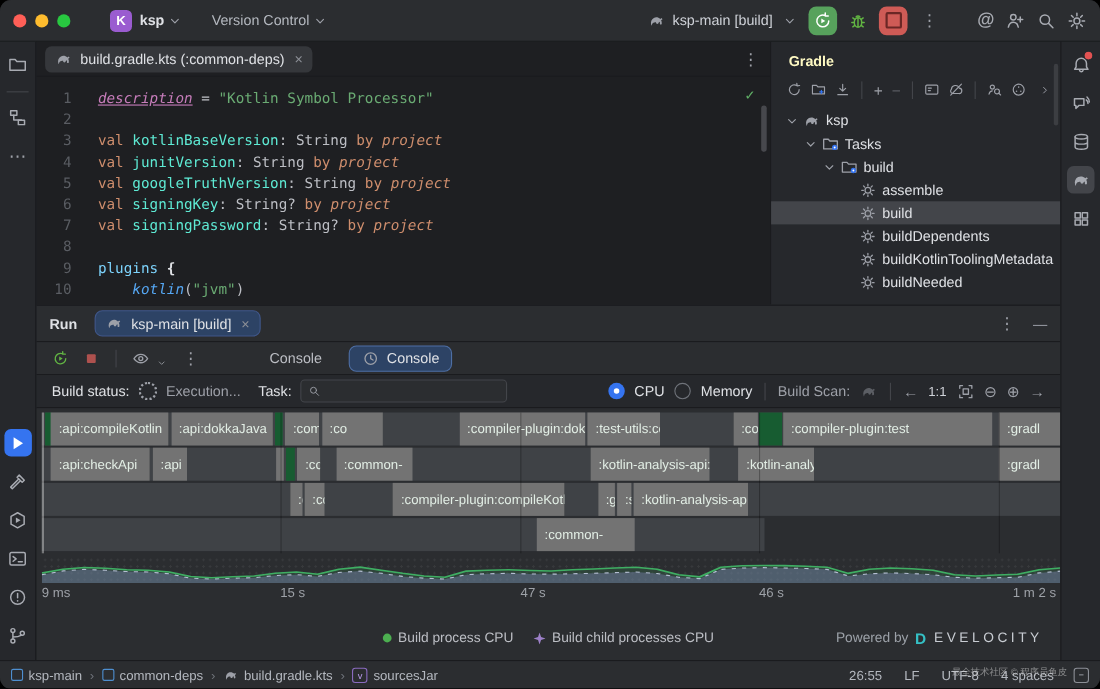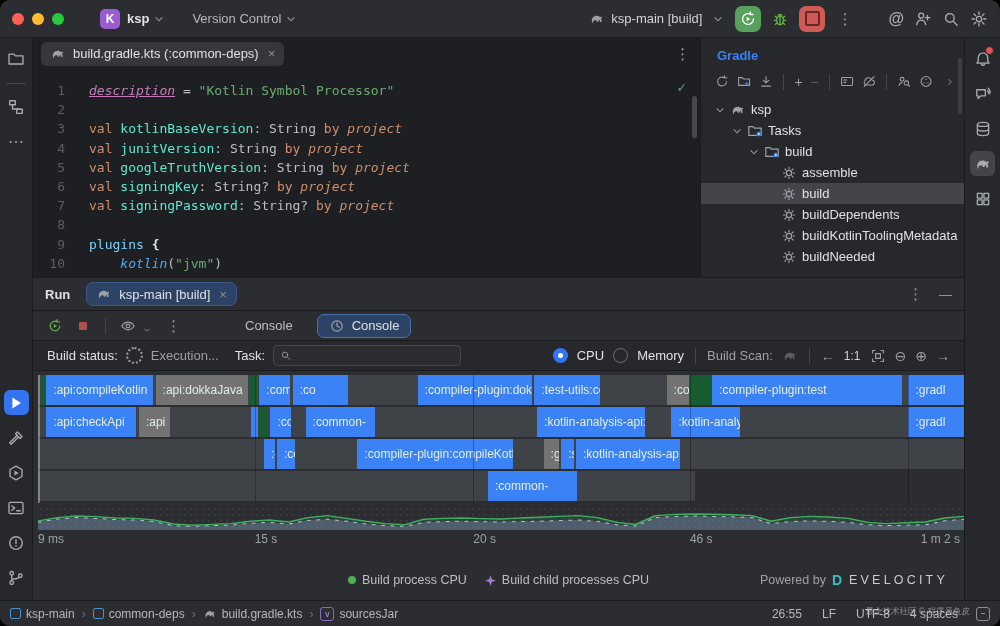--- a/index.html
+++ b/index.html
@@ -54,21 +54,21 @@
   .ct{white-space:pre;}
   .tk.pl{color:#bcbec4}.tk.kw{color:#cf8e6d}.tk.ki{color:#cf8e6d;font-style:italic}
   .tk.st{color:#6aab73}.tk.pr{color:#5eead4}
   .tk.pu{color:#c77dbb;font-style:italic;text-decoration:underline;}
   .tk.fn{color:#7dd3fc}.tk.br{color:#dfe1e5;font-weight:bold}.tk.kf{color:#56a8f5;font-style:italic}
   #insp-check{position:absolute;top:8px;right:14px;color:#5fad65;font-size:14px;font-weight:bold;}
   #ed-scroll{position:absolute;right:3px;top:26px;width:5px;height:42px;border-radius:3px;background:#55575c;opacity:.75;}
 
   
   #gradle{position:absolute;left:700px;top:38px;width:264px;height:239px;background:#26282c;border-left:1px solid #1a1b1e;box-sizing:border-box;}
-  #gradle-title{padding:10px 0 4px 16px;color:#3b82f6;font-weight:600;}
+  #gradle-title{padding:10px 0 4px 16px;color:#fef9c3;font-weight:600;}
   #gradle-toolbar{display:flex;align-items:center;gap:8px;padding:6px 8px 7px 14px;}
   #gradle-toolbar .ico16{width:17px;height:17px;}
   .vsep{width:1px;height:16px;background:#43454a;margin:0 2px;flex:none;}
   .dim{opacity:.45;}
   #gradle-tree{padding-top:2px;position:relative;}
   .tree-row{height:21px;display:flex;align-items:center;color:#dfe1e5;}
   .tree-row.sel{background:#43454a;}
   .tree-chev{width:14px;height:14px;color:#9da0a8;flex:none;display:inline-flex;}
   .tree-ico{width:16px;height:16px;color:#9da0a8;flex:none;display:inline-flex;margin:0 5px 0 3px;}
   #gr-scroll{position:absolute;right:2px;top:20px;width:4px;height:56px;border-radius:2px;background:#4b4d52;opacity:.6;}
@@ -99,21 +99,21 @@
   .radio.on::after{content:"";position:absolute;left:5px;top:5px;width:5px;height:5px;border-radius:50%;background:#fff;}
   .radio.off{border:1.6px solid #6f737a;}
   .nav-glyph{color:#9da0a8;font-size:14px;}
   .ratio{color:#cfd2d8;font-size:12px;}
 
   
   #chart{position:absolute;left:0;right:0;top:94px;bottom:0;background:#2b2d30;}
   #tl-wrap{position:absolute;left:5px;right:0;top:3px;height:128px;}
   .tl-row{position:relative;height:30px;margin-bottom:2px;background:#3f4246;}
   .tl-bar{position:absolute;top:0;bottom:0;overflow:hidden;white-space:nowrap;display:flex;align-items:center;box-sizing:border-box;}
-  .tl-bar.m{background:#3b82f6}.tl-bar.l{background:#737373}.tl-bar.d{background:#175c31}
+  .tl-bar.m{background:#737373}.tl-bar.l{background:#737373}.tl-bar.d{background:#175c31}
   .tl-label{color:#e2eee5;font-size:12px;padding-left:7px;}
   #tl-grid{position:absolute;left:5px;right:0;top:3px;height:128px;pointer-events:none;}
   .gline{position:absolute;top:0;bottom:0;width:1px;background:rgba(0,0,0,.28);}
   .gline.zero{background:rgba(255,255,255,.35);width:2px;}
   #spark{position:absolute;left:5px;right:0;top:134px;height:24px;
          background-image:radial-gradient(rgba(255,255,255,.06) 1px,transparent 1px);background-size:6px 6px;}
   #spark svg{display:block;width:100%;height:24px;}
   #axis{position:absolute;left:5px;right:0;top:160px;height:16px;}
   .tick{position:absolute;top:0;color:#9ea2a8;font-size:12px;white-space:nowrap;}
   #legend-row{position:absolute;left:0;right:0;bottom:0;height:40px;display:flex;align-items:center;justify-content:center;gap:18px;}
@@ -744,21 +744,21 @@
           <svg viewBox="0 0 490 24" preserveAspectRatio="none">
             <polygon points="0,24 0.0,16.4 10.2,13.0 20.4,11.6 30.6,12.4 40.8,13.6 51.0,14.0 61.3,15.6 71.5,19.6 81.7,20.4 91.9,19.6 102.1,19.2 112.3,17.2 122.5,16.4 132.7,18.0 142.9,14.4 153.1,13.2 163.3,15.2 173.5,18.0 183.8,19.6 194.0,20.4 204.2,16.4 214.4,15.6 224.6,15.2 234.8,15.8 245.0,16.0 255.2,15.6 265.4,15.2 275.6,14.6 285.8,14.0 296.0,15.4 306.3,18.8 316.5,20.0 326.7,11.6 336.9,10.4 347.1,10.0 357.3,10.4 367.5,10.8 377.7,11.6 387.9,17.6 398.1,15.6 408.3,14.8 418.5,15.4 428.8,16.4 439.0,18.8 449.2,19.6 459.4,19.2 469.6,18.8 479.8,14.8 490.0,13.2 490,24" fill="rgba(125,110,175,0.5)" stroke="none"></polygon>
             <polyline points="0.0,16.4 10.2,13.0 20.4,11.6 30.6,12.4 40.8,13.6 51.0,14.0 61.3,15.6 71.5,19.6 81.7,20.4 91.9,19.6 102.1,19.2 112.3,17.2 122.5,16.4 132.7,18.0 142.9,14.4 153.1,13.2 163.3,15.2 173.5,18.0 183.8,19.6 194.0,20.4 204.2,16.4 214.4,15.6 224.6,15.2 234.8,15.8 245.0,16.0 255.2,15.6 265.4,15.2 275.6,14.6 285.8,14.0 296.0,15.4 306.3,18.8 316.5,20.0 326.7,11.6 336.9,10.4 347.1,10.0 357.3,10.4 367.5,10.8 377.7,11.6 387.9,17.6 398.1,15.6 408.3,14.8 418.5,15.4 428.8,16.4 439.0,18.8 449.2,19.6 459.4,19.2 469.6,18.8 479.8,14.8 490.0,13.2" fill="none" stroke="#cfc3ea" stroke-width="1" stroke-dasharray="2 3"></polyline>
             <polygon points="0,24 0.0,15.0 10.2,11.6 20.4,10.0 30.6,10.6 40.8,12.0 51.0,12.4 61.3,14.0 71.5,18.0 81.7,19.2 91.9,18.4 102.1,17.6 112.3,15.2 122.5,14.0 132.7,16.0 142.9,11.6 153.1,9.6 163.3,12.4 173.5,15.2 183.8,17.6 194.0,18.8 204.2,13.2 214.4,12.4 224.6,12.0 234.8,12.6 245.0,13.0 255.2,12.0 265.4,11.2 275.6,10.4 285.8,9.6 296.0,11.6 306.3,16.4 316.5,18.4 326.7,9.6 336.9,8.4 347.1,8.0 357.3,8.2 367.5,8.8 377.7,9.6 387.9,15.2 398.1,11.6 408.3,10.4 418.5,11.0 428.8,12.4 439.0,16.4 449.2,17.6 459.4,16.8 469.6,16.0 479.8,12.0 490.0,10.4 490,24" fill="rgba(63,174,99,0.18)" stroke="none"></polygon>
             <polyline points="0.0,15.0 10.2,11.6 20.4,10.0 30.6,10.6 40.8,12.0 51.0,12.4 61.3,14.0 71.5,18.0 81.7,19.2 91.9,18.4 102.1,17.6 112.3,15.2 122.5,14.0 132.7,16.0 142.9,11.6 153.1,9.6 163.3,12.4 173.5,15.2 183.8,17.6 194.0,18.8 204.2,13.2 214.4,12.4 224.6,12.0 234.8,12.6 245.0,13.0 255.2,12.0 265.4,11.2 275.6,10.4 285.8,9.6 296.0,11.6 306.3,16.4 316.5,18.4 326.7,9.6 336.9,8.4 347.1,8.0 357.3,8.2 367.5,8.8 377.7,9.6 387.9,15.2 398.1,11.6 408.3,10.4 418.5,11.0 428.8,12.4 439.0,16.4 449.2,17.6 459.4,16.8 469.6,16.0 479.8,12.0 490.0,10.4" fill="none" stroke="#3fae63" stroke-width="1.4"></polyline>
           </svg>
         </div>
       <div id="axis">
           <span class="tick" style="left: 0%;">9 ms</span>
           <span class="tick" style="left: 23.4%;">15 s</span>
-          <span class="tick" style="left: 47%;">20 s</span>
+          <span class="tick" style="left: 47%;">47 s</span>
           <span class="tick" style="left: 70.4%;">46 s</span>
           <span class="tick" style="left: auto; right: 4px;">1 m 2 s</span>
         </div>
       <div id="legend-row">
           <span class="lg-item">
             <span class="lg-dot" style="background: rgb(76, 175, 80);"></span>
             <span>Build process CPU</span>
           </span>
           <span class="lg-item">
             <span class="lg-star">

